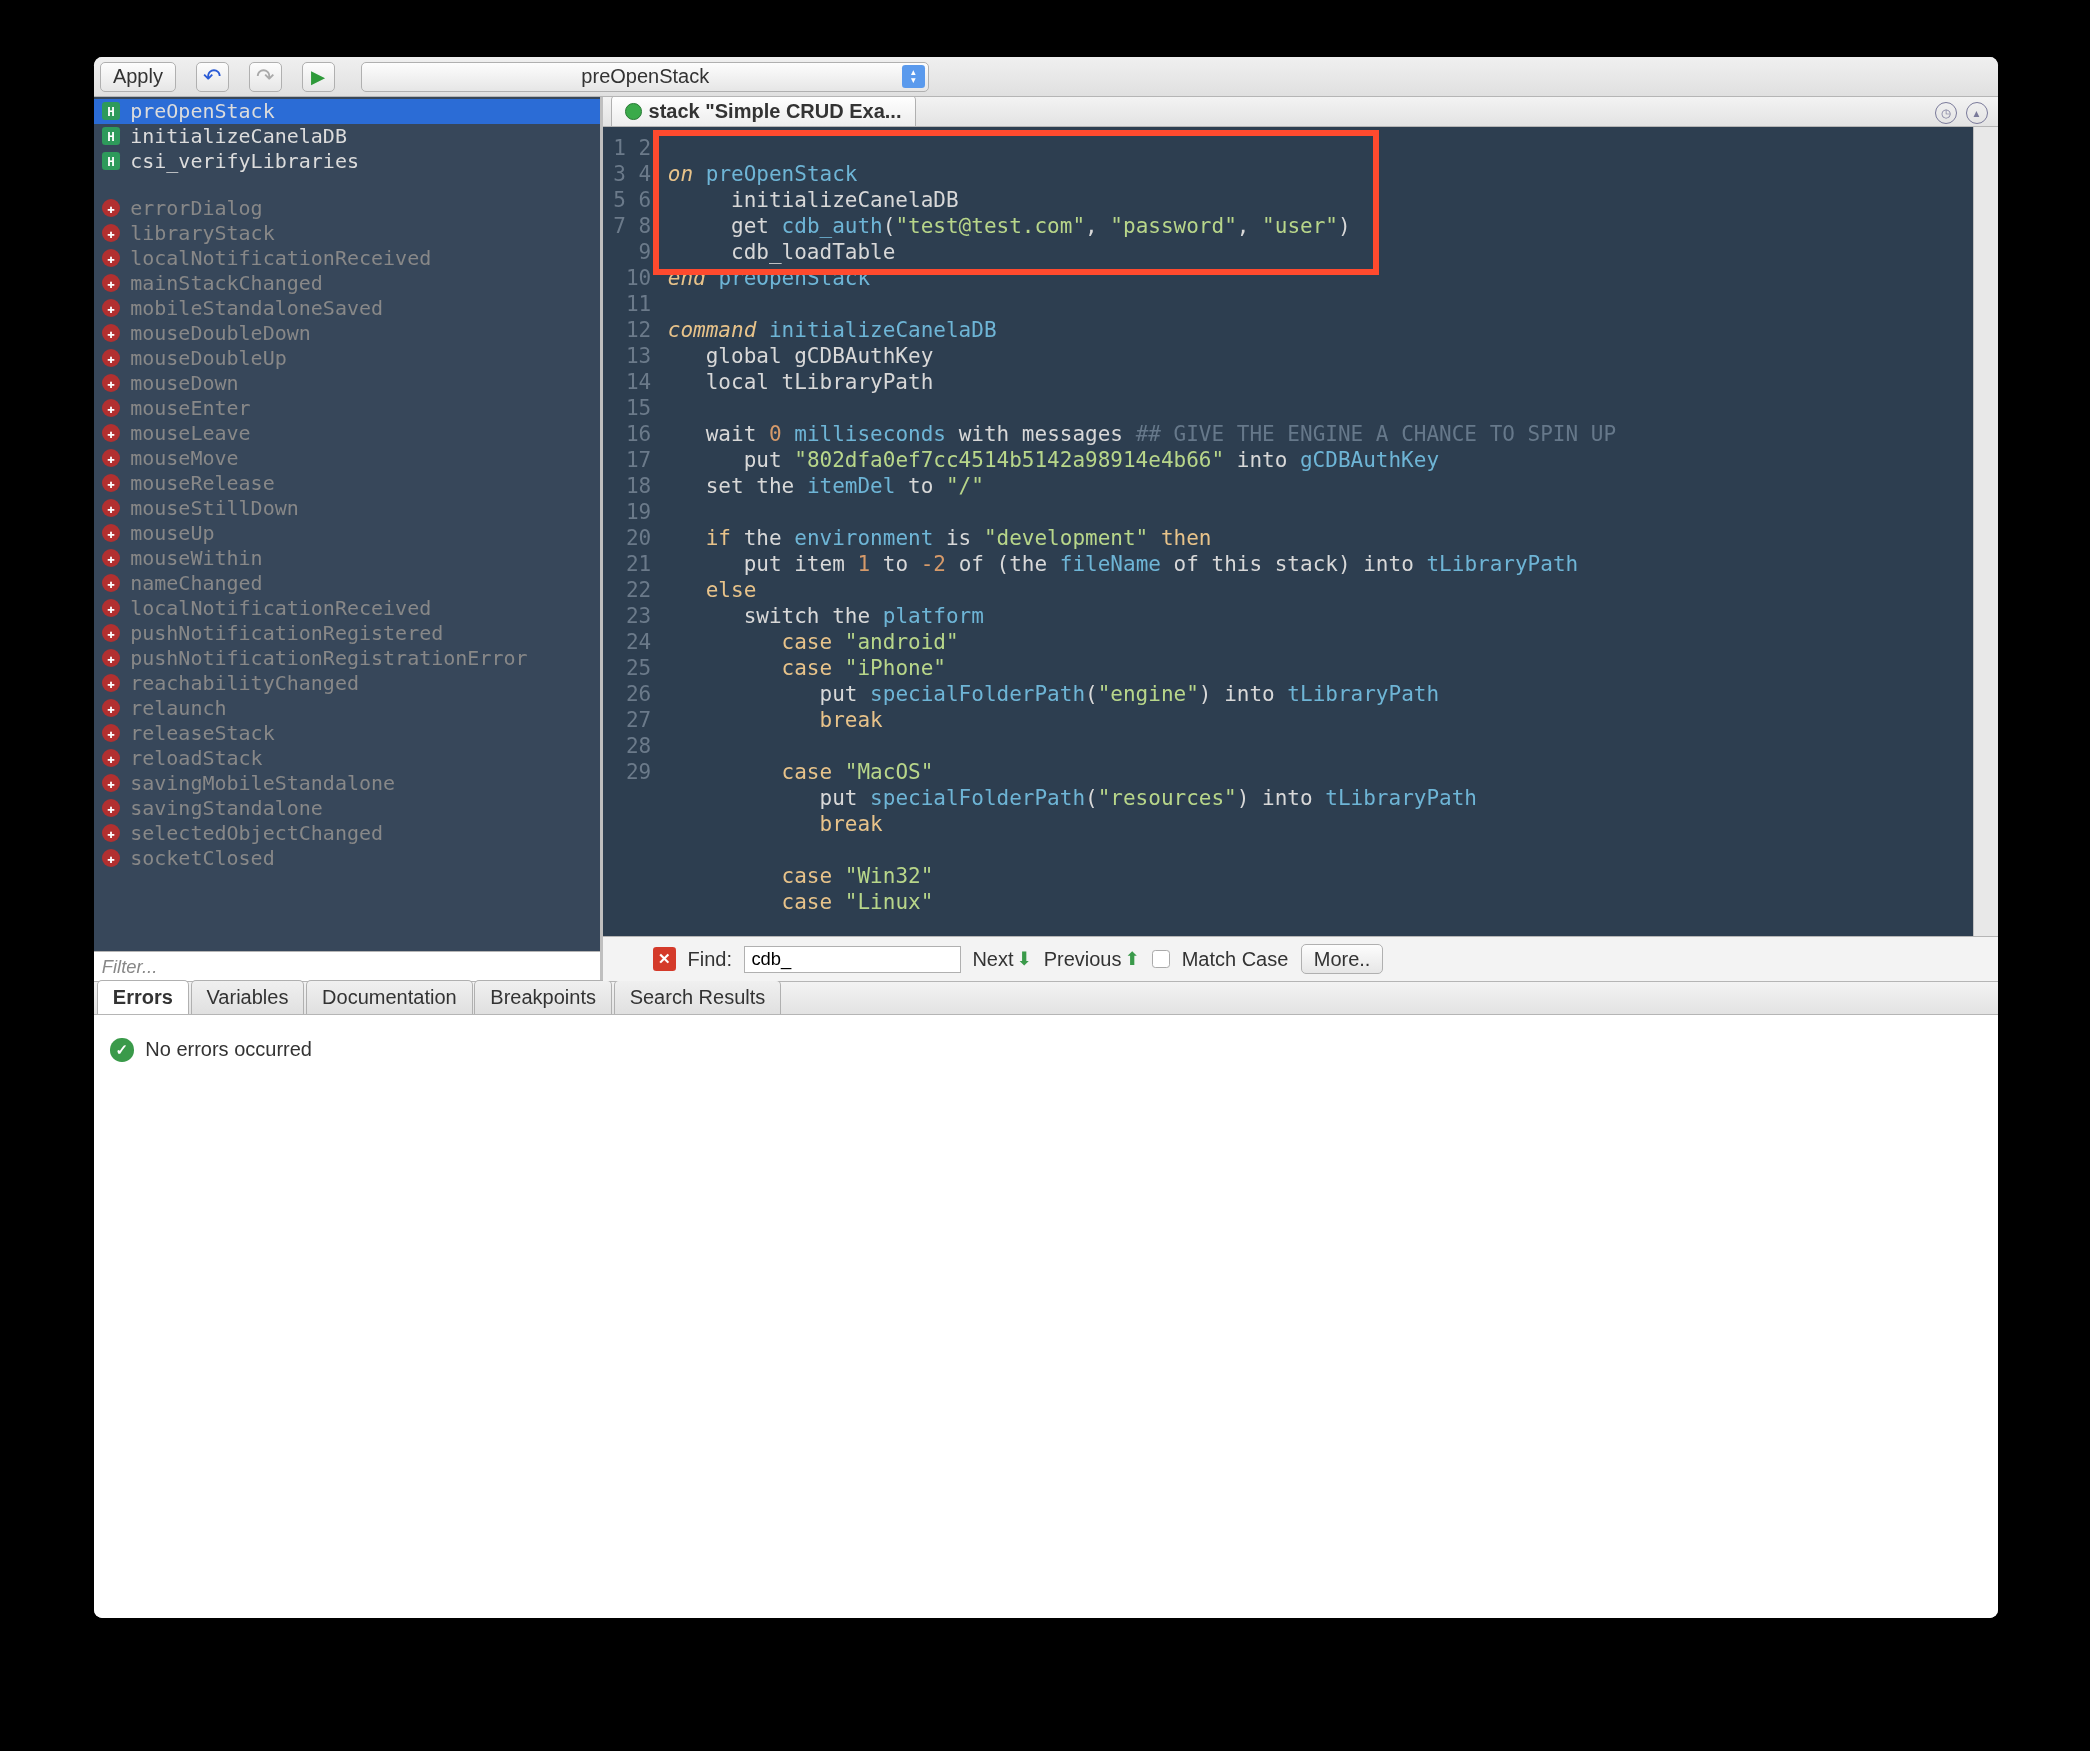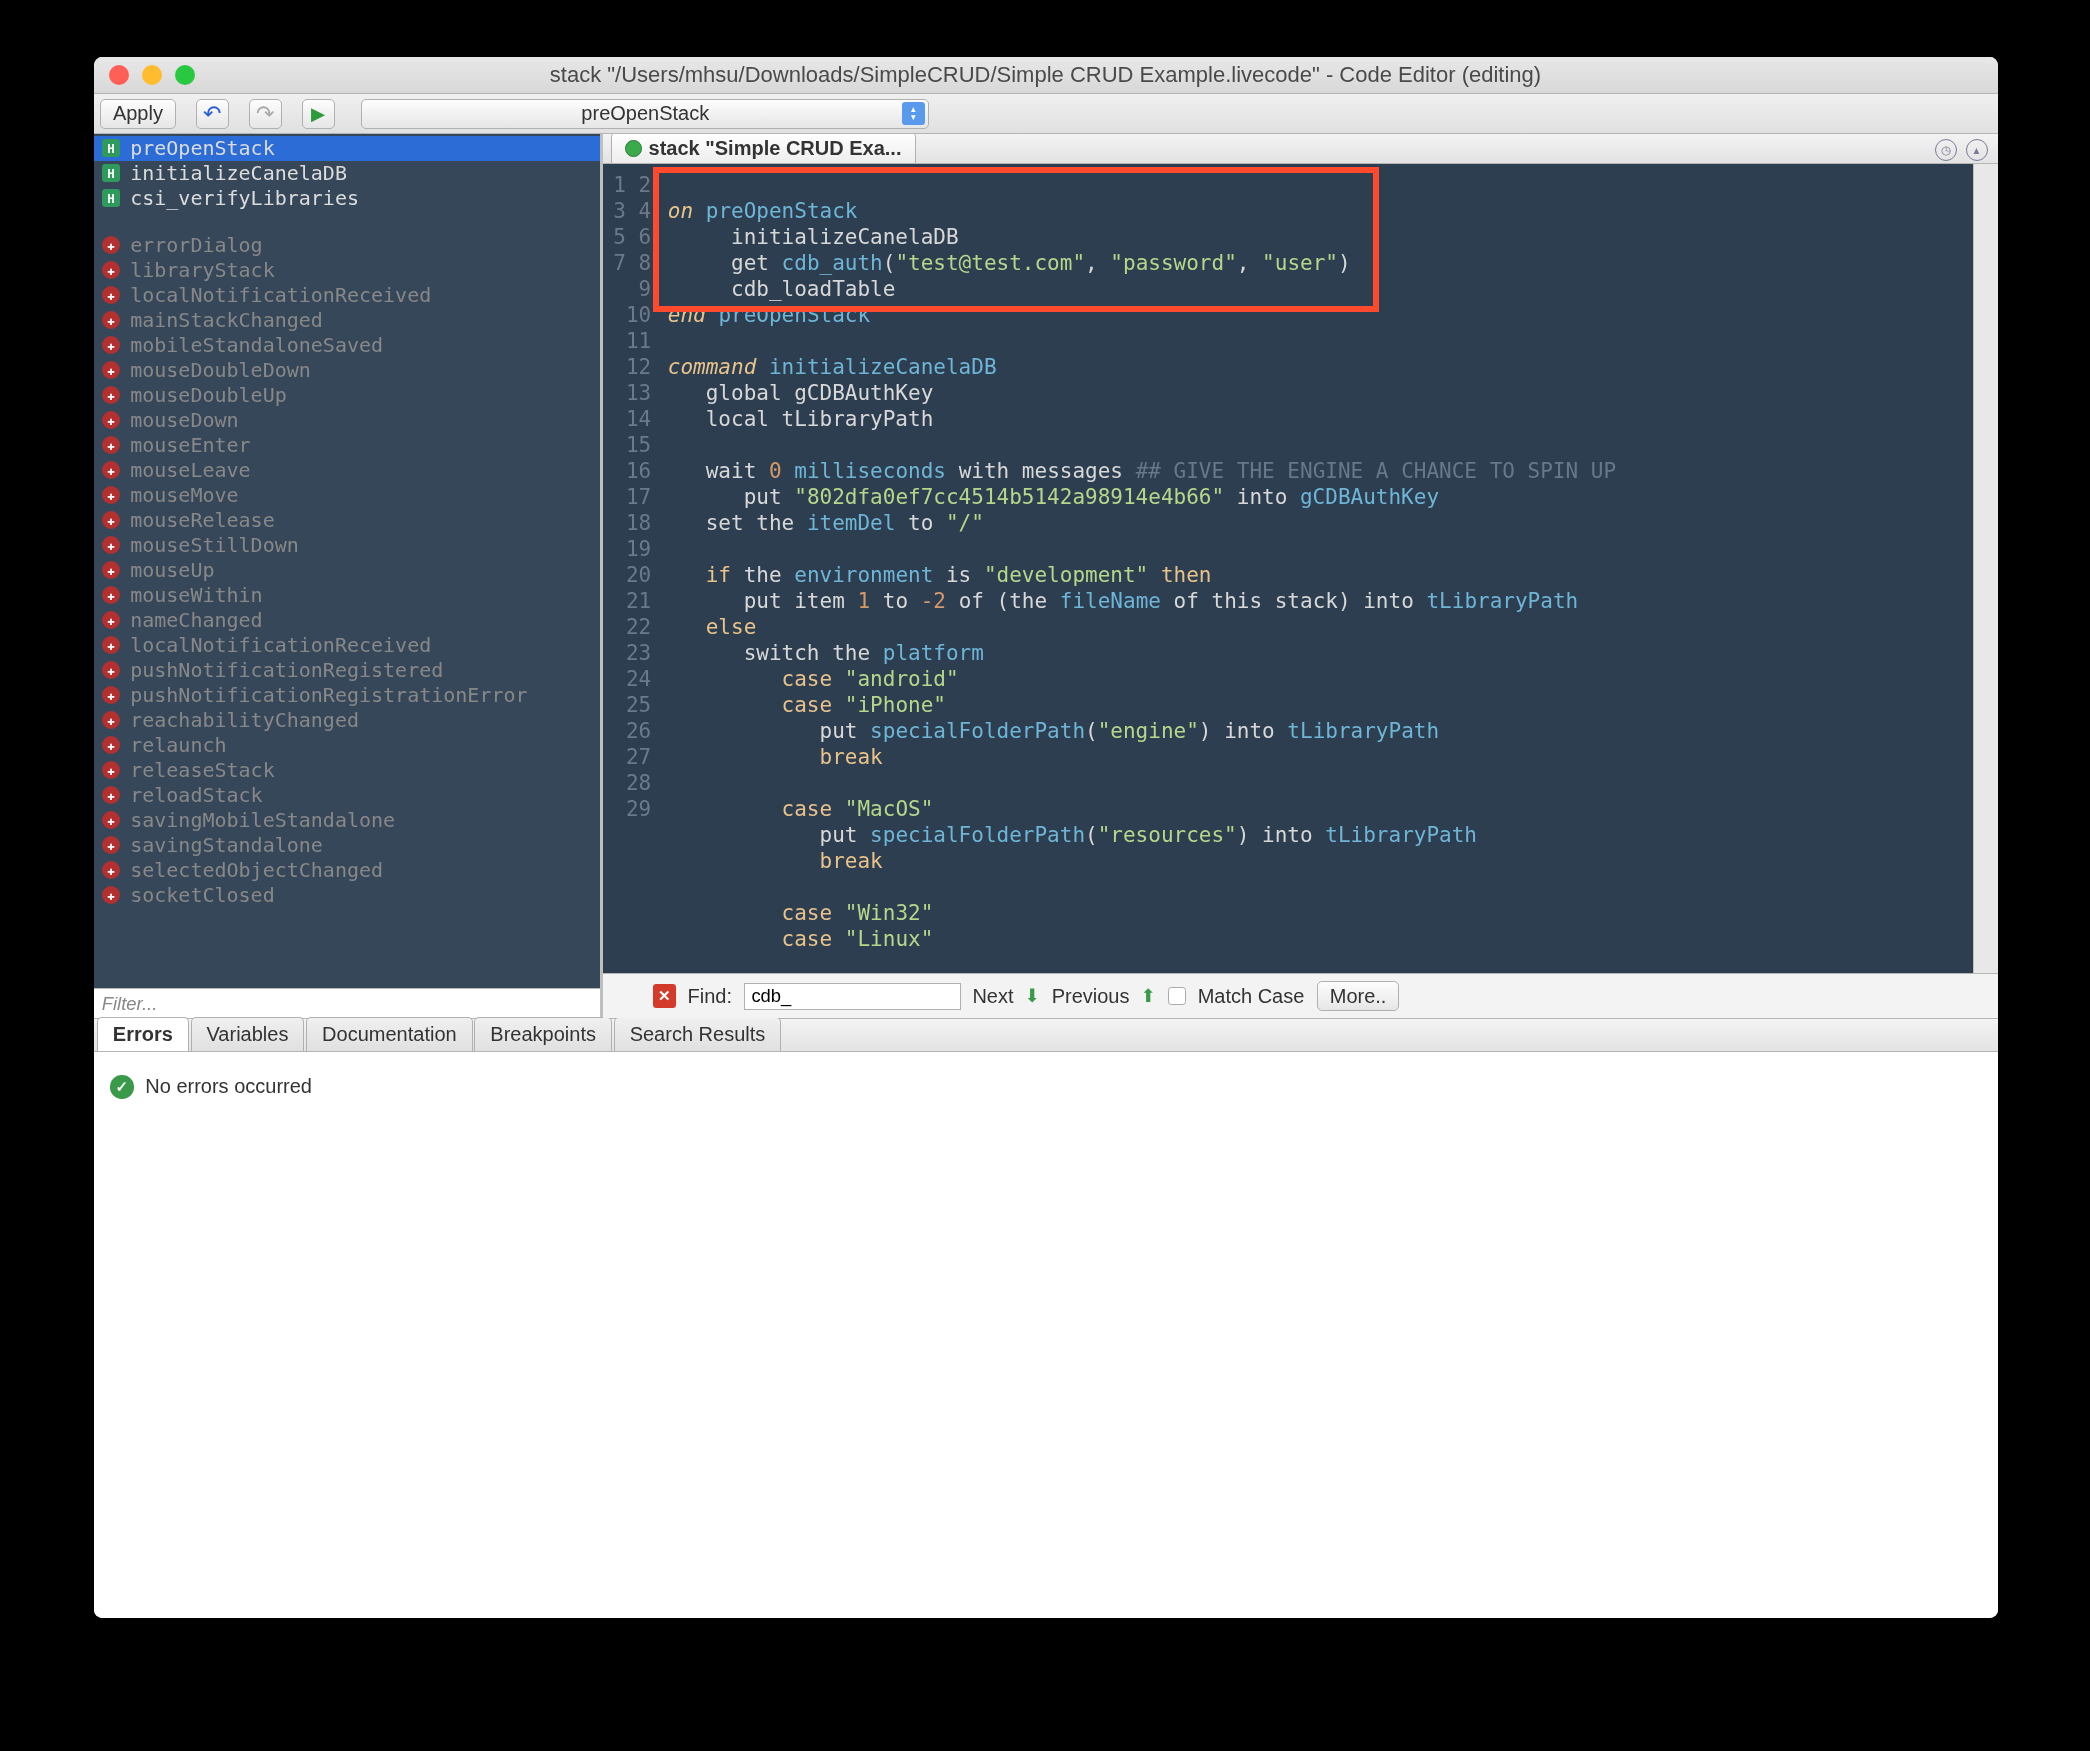--- a/index.html
+++ b/index.html
@@ -294,21 +294,21 @@
     height: 27px;
     border: 0.8px solid #b0b0b0;
     background: #fff;
     font-size: 18.4px;
     padding: 0 6.7px;
     font-family: inherit;
   }
   .find-nav {
     display: flex;
     align-items: center;
-    gap: 11px;
+    gap: 3px;
   }
   .arrow-down { color: #3a9a4a; font-size: 18.4px; }
   .arrow-up { color: #3a9a4a; font-size: 18.4px; }
   .checkbox {
     width: 18.4px; height: 18.4px;
     border: 0.8px solid #aaa;
     border-radius: 3.3px;
     background: #fff;
   }
   .resize-grip {
@@ -367,28 +367,20 @@
   }
   .undo-arrow { color: #2a5bd6; font-size: 22px; }
   .redo-arrow { color: #aaa; font-size: 22px; }
   .play-icon { color: #2e9a3a; font-size: 18.4px; }
 </style>
 </head>
 <body>
 
 <div class="window">
 
-  <div class="titlebar">
-    <div class="traffic-lights">
-      <span class="tl-red"></span>
-      <span class="tl-yellow"></span>
-      <span class="tl-green"></span>
-    </div>
-    <div class="window-title">stack "/Users/mhsu/Downloads/SimpleCRUD/Simple CRUD Example.livecode" - Code Editor (editing)</div>
-  </div>
 
   <div class="toolbar">
     <button class="btn">Apply</button>
     <button class="btn icon-btn">
         <span class="undo-arrow">↶</span>
       </button>
     <button class="btn icon-btn">
         <span class="redo-arrow">↷</span>
       </button>
     <button class="btn icon-btn">

